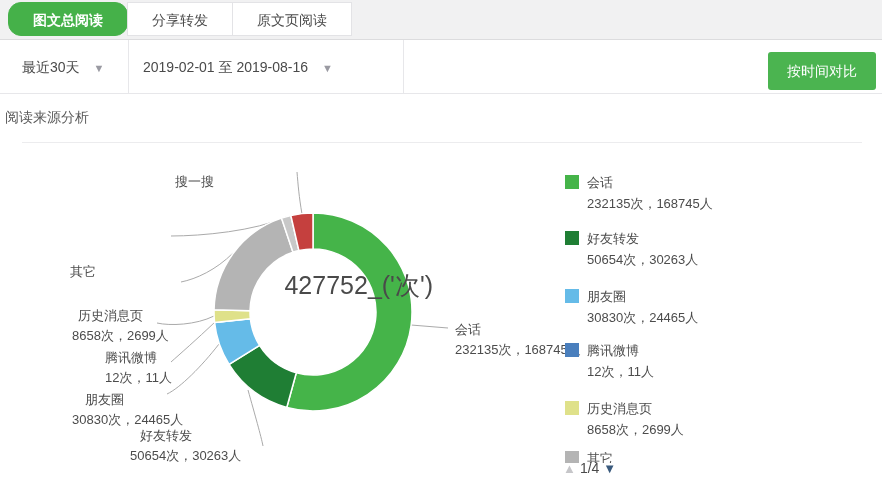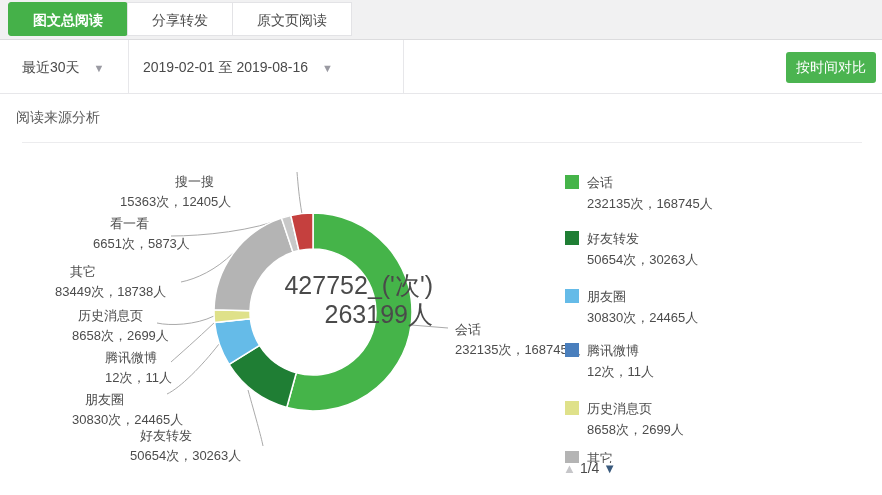--- a/index.html
+++ b/index.html
@@ -4,38 +4,38 @@
 <style>
   * { box-sizing: border-box; margin: 0; padding: 0; }
   html,body { width: 882px; height: 495px; overflow: hidden; background:#fff;
     font-family: "Liberation Sans", "DejaVu Sans", sans-serif; }
 
   
   .tabbar { position:relative; height:40px; background:#f1f1f2; border-bottom:1px solid #dcdcde;
     display:flex; align-items:flex-start; padding:2px 0 0 8px; }
   .tab { height:34px; line-height:34px; padding:0 24px; font-size:14px; color:#4a4a4a;
     background:#fff; border:1px solid #e3e3e6; margin-left:-1px; cursor:pointer; white-space:nowrap; }
-  .tab.active { background:#45b149; color:#fff; border:1px solid #45b149; border-radius:3px;
+  .tab.active { background:#45b149; color:#fff; border:1px solid #45b149; border-radius:13px;
     margin-left:0; font-weight:bold; }
 
   
   .filterbar { position:relative; height:54px; background:#fff; border-bottom:1px solid #e7e7ea; }
   .dropdown { position:absolute; top:0; height:68px; line-height:54px; font-size:14px; color:#4a4a4a;
     cursor:pointer; white-space:nowrap; }
   .dd-range { left:22px; }
   .dd-date  { left:143px; }
   .caret { display:inline-block; margin-left:10px; font-size:11px; color:#9a9aa2; }
   .vsep { position:absolute; top:0; width:1px; height:54px; background:#e7e7ea; }
   .vsep1 { left:128px; } .vsep2 { left:403px; }
-  .compare-btn { position:absolute; right:6px; top:12px; height:31px; line-height:31px;
-    padding:0 10px; background:#4bb450; color:#fff; font-size:14px; border:none;
+  .compare-btn { position:absolute; right:6px; top:12px; height:38px; line-height:31px;
+    padding:0 19px; background:#4bb450; color:#fff; font-size:14px; border:none;
     border-radius:3px; cursor:pointer; }
 
   
-  .section-head { height:46px; padding:14px 0 0 16px; }
+  .section-head { height:46px; padding:14px 0 0 5px; }
   .section-title { font-size:14px; color:#595959; }
   .section-divider { position:absolute; left:22px; right:20px; top:142px; height:1px; background:#ececee; }
 
   
   .chart-area { position:relative; width:882px; height:353px; }
   .donut-svg { position:absolute; left:193px; top:52px; width:240px; height:240px; }
   .leader-svg { position:absolute; left:0; top:0; width:882px; height:353px; pointer-events:none; }
 
   .center-text { position:absolute; left:193px; top:131px; width:240px; text-align:right; pointer-events:none; }
   .center-line { font-size:25px; color:#4a4a4a; line-height:29px; }
@@ -105,34 +105,27 @@
       <path d="M36.0452421188901,172.46521351452043 A99,99 0 0 1 21.552380267470355,130.4434749484662 L57.35151471566296,126.64584769447848 A63,63 0 0 0 66.57424498474825,153.3869540546948 Z" fill="#65bbe8" stroke="#ffffff" stroke-width="1.5"></path>
       <path d="M21.552380267470355,130.4434749484662 A99,99 0 0 1 21.55054096510851,130.42612179754406 L57.3503442505236,126.63480478025531 A63,63 0 0 0 57.35151471566296,126.64584769447848 Z" fill="#4a7fbd" stroke="#ffffff" stroke-width="1.5"></path>
       <path d="M21.55054096510851,130.42612179754406 A99,99 0 0 1 21.02323527889901,117.85522837024112 L57.014786086572094,118.63514532651708 A63,63 0 0 0 57.3503442505236,126.63480478025531 Z" fill="#dfe18a" stroke="#ffffff" stroke-width="1.5"></path>
       <path d="M21.02323527889901,117.85522837024112 A99,99 0 0 1 88.54229928068628,26.130872671287236 L99.98146317861854,60.26510079081915 A63,63 0 0 0 57.014786086572094,118.63514532651708 Z" fill="#b4b4b4" stroke="#ffffff" stroke-width="1.5"></path>
       <path d="M88.54229928068628,26.130872671287236 A99,99 0 0 1 97.8483173342795,23.51008884304423 L105.90347466726877,58.59732926375542 A63,63 0 0 0 99.98146317861854,60.26510079081915 Z" fill="#c8c8c8" stroke="#ffffff" stroke-width="1.5"></path>
       <path d="M97.8483173342795,23.51008884304423 A99,99 0 0 1 120.00000000000007,21 L120.00000000000004,57 A63,63 0 0 0 105.90347466726877,58.59732926375542 Z" fill="#c5403e" stroke="#ffffff" stroke-width="1.5"></path>
     </svg>
 
   <div class="center-text">
     <div class="center-line">427752_('次')</div>
-    <div class="center-line">263199人</div>
   </div>
 
   <div class="callout" style="left:120px;top:32px">
     <div class="co-name" style="margin-left:55px">搜一搜</div>
-    <div class="co-val">15363次，12405人</div>
-  </div>
-  <div class="callout" style="left:93px;top:74px">
-    <div class="co-name" style="margin-left:17px">看一看</div>
-    <div class="co-val">6651次，5873人</div>
   </div>
   <div class="callout" style="left:55px;top:122px">
     <div class="co-name" style="margin-left:15px">其它</div>
-    <div class="co-val">83449次，18738人</div>
   </div>
   <div class="callout" style="left:72px;top:166px">
     <div class="co-name" style="margin-left:6px">历史消息页</div>
     <div class="co-val">8658次，2699人</div>
   </div>
   <div class="callout" style="left:105px;top:208px">
     <div class="co-name">腾讯微博</div>
     <div class="co-val">12次，11人</div>
   </div>
   <div class="callout" style="left:72px;top:250px">

